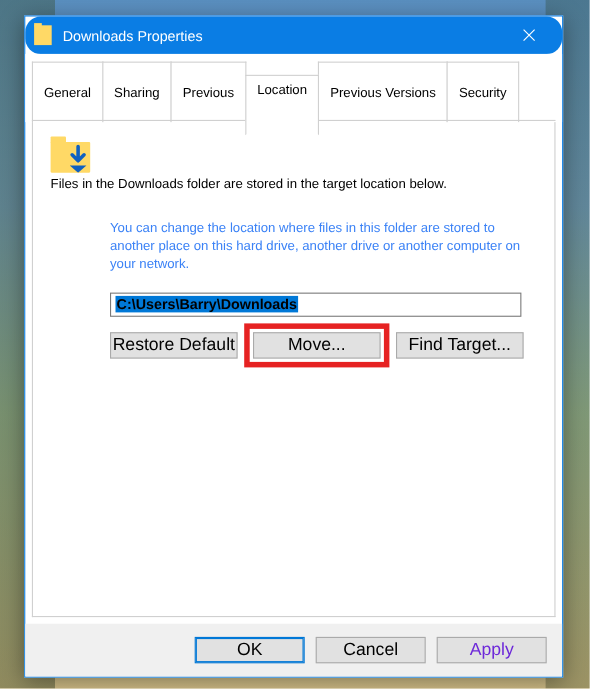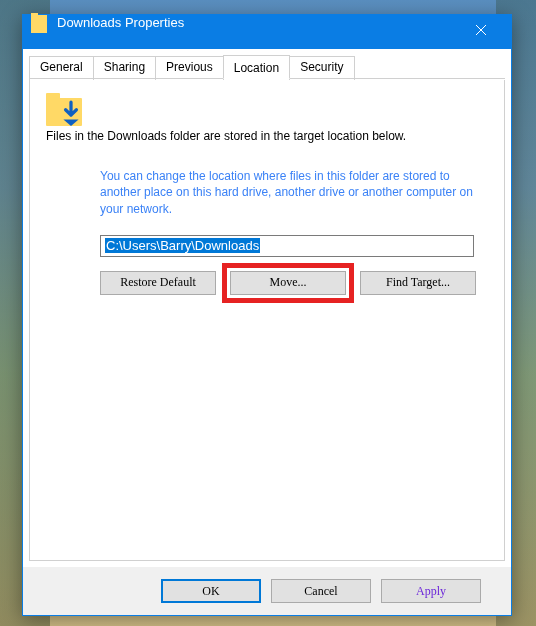--- a/index.html
+++ b/index.html
@@ -25,22 +25,24 @@
     border: 1px solid #0a7de4;
     box-shadow: 0 4px 20px rgba(0,0,0,0.4);
     display: flex;
     flex-direction: column;
   }
   .titlebar {
     background: #0a7de4;
     color: #fff;
     height: 34px;
     display: flex;
+    align-items: center;
     padding: 0 8px;
     font-size: 13px;
+    border-radius: 14px;
   }
   .titlebar-icon {
     width: 16px;
     height: 18px;
     background: #ffd966;
     margin-right: 10px;
     position: relative;
   }
   .titlebar-icon:before {
     content: "";
@@ -64,36 +66,36 @@
   .titlebar-close svg { stroke: #fff; stroke-width: 1; }
 
   .tabstrip {
     display: flex;
     padding: 6px 6px 0 6px;
     background: #fff;
     position: relative;
     border-bottom: 1px solid transparent;
   }
   .tab {
-    padding: 3px 10px;
+    padding: 20px 10px;
     border: 1px solid #d0d0d0;
     border-bottom: none;
     background: #fff;
     font-size: 12px;
     position: relative;
     top: 1px;
     cursor: pointer;
     margin-right: -1px;
   }
   .tab.active {
     background: #fff;
     border-bottom: 1px solid #fff;
     z-index: 3;
     padding-top: 5px;
-    top: 0;
+    top: 13px;
   }
   .tab-border {
     position: absolute;
     left: 6px; right: 6px; bottom: 0;
     height: 1px;
     background: #d0d0d0;
     z-index: 1;
   }
 
   .tabpanel {
@@ -146,51 +148,52 @@
     border: 1px solid #7a7a7a;
     padding: 3px 4px;
     font-size: 13px;
     background: #fff;
     height: 22px;
     display: flex;
     align-items: center;
   }
   .path-input-inner {
     background: #0078d7;
-    color: #ffffff;
+    color: #000000;
     padding: 0 1px;
+    font-weight: bold;
   }
 
   .btn-row {
     margin-left: 54px;
     display: flex;
     gap: 14px;
     position: relative;
   }
   .btn {
     width: 116px;
     height: 24px;
     border: 1px solid #aaa;
     background: #e1e1e1;
-    font-family: Liberation Serif, serif;
-    font-size: 12px;
+    font-family: Liberation Sans, sans-serif;
+    font-size: 16px;
     cursor: pointer;
     display: flex;
     align-items: center;
     justify-content: center;
   }
   .highlight-box {
     position: absolute;
     border: 5px solid #e62222;
     pointer-events: none;
   }
 
   .bottom-bar {
     background: #f0f0f0;
-    padding: 12px 30px;
+    padding: 12px 14px;
     display: flex;
     justify-content: flex-end;
     gap: 10px;
   }
   .bottom-bar .btn { width: 100px; }
   .btn.primary { border: 1px solid #0078d7; outline: 1px solid #0078d7; outline-offset: -2px; }
   .btn.disabled { color: #6d28d9; background: #e1e1e1; cursor: default; }
 </style>
 </head>
 <body>
@@ -209,20 +212,21 @@
           <line x1="11" y1="1" x2="1" y2="11"></line>
         </svg>
     </div>
   </div>
 
   <div class="tabstrip">
     <div class="tab">General</div>
     <div class="tab">Sharing</div>
     <div class="tab">Previous</div>
     <div class="tab active">Location</div>
+    <div class="tab">Previous Versions</div>
     <div class="tab">Security</div>
     <div class="tab-border"></div>
   </div>
 
   <div class="tabpanel">
     <div class="intro-row">
       <div class="folder-icon">
         <div class="folder-tab"></div>
         <div class="folder-back"></div>
         <svg class="arrow-svg" viewBox="0 0 20 24">

